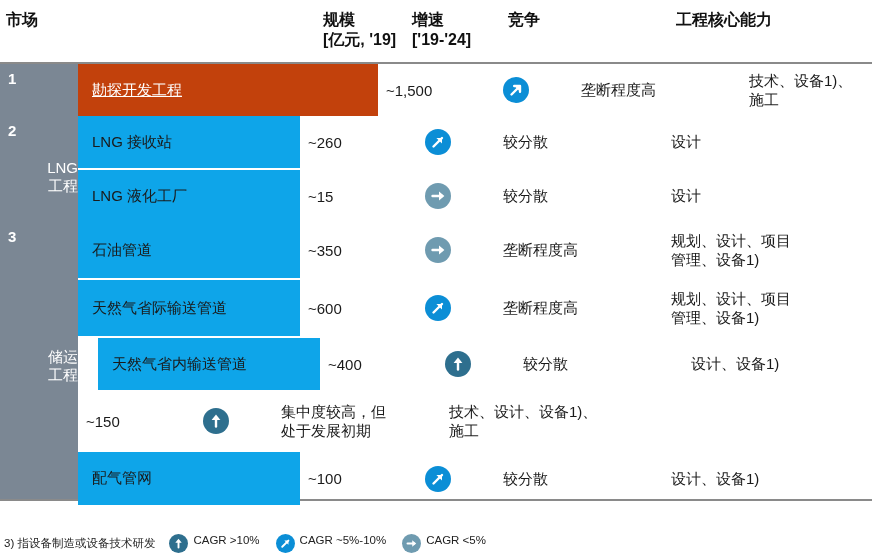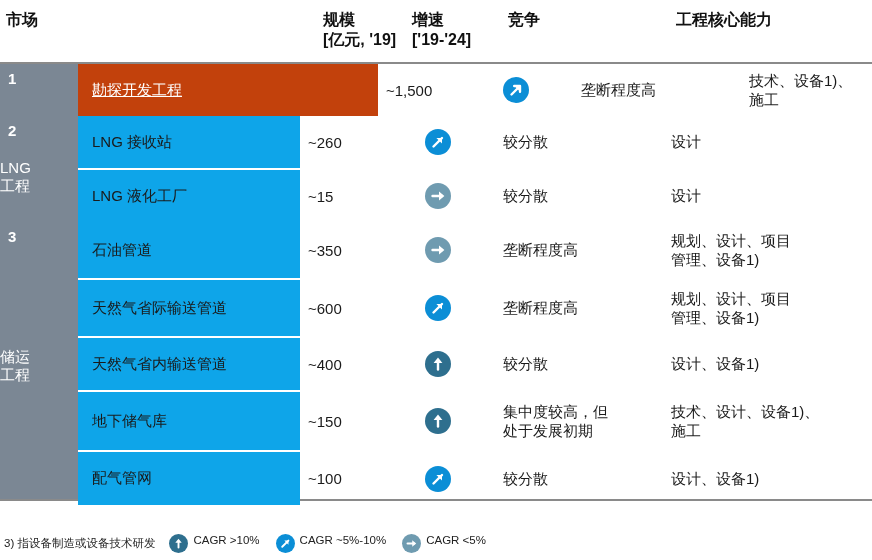--- a/index.html
+++ b/index.html
@@ -61,21 +61,21 @@
     color: #ffffff;
     font-size: 15px;
     font-weight: bold;
   }
   .raillabel {
     position: absolute;
     left: 0;
     right: 0;
     color: #ffffff;
     font-size: 15px;
-    text-align: left;
+    text-align: right;
     line-height: 1.2;
     white-space: pre-line;
     font-weight: normal;
   }
 
   
   .namecell {
     flex: 0 0 222px;
     width: 222px;
     background: #0ea5e9;
@@ -315,38 +315,37 @@
                 <path d="M8.5 17.5 L17 9" stroke="#ffffff" stroke-width="2.4" fill="none" stroke-linecap="round"></path>
                 <path d="M17 9 L11.4 9 L17 14.6 Z" fill="#ffffff"></path>
               </svg>
             </span>
           </div>
           <div class="compcell">垄断程度高</div>
           <div class="capcell">规划、设计、项目
 管理、设备1)</div>
         </div>
 
-        <div class="row" style="height:52px;">
+        <div class="row" style="height:52px;margin-left:20px;">
           <div class="namecell">天然气省内输送管道</div>
           <div class="valcell">~400</div>
           <div class="arrowcell">
             <span class="arrow">
               <svg width="26" height="26" viewBox="0 0 26 26">
                 <circle cx="13" cy="13" r="13" fill="#2e6f8e"></circle>
                 <path d="M13 18.5 L13 9.5" stroke="#ffffff" stroke-width="2.4" fill="none" stroke-linecap="round"></path>
                 <path d="M8.6 12 L13 6.6 L17.4 12 Z" fill="#ffffff"></path>
               </svg>
             </span>
           </div>
           <div class="compcell">较分散</div>
           <div class="capcell">设计、设备1)</div>
         </div>
 
         <div class="row" style="height:58px;">
-          <div class="namecell">地下储气库</div>
           <div class="valcell">~150</div>
           <div class="arrowcell">
             <span class="arrow">
               <svg width="26" height="26" viewBox="0 0 26 26">
                 <circle cx="13" cy="13" r="13" fill="#2e6f8e"></circle>
                 <path d="M13 18.5 L13 9.5" stroke="#ffffff" stroke-width="2.4" fill="none" stroke-linecap="round"></path>
                 <path d="M8.6 12 L13 6.6 L17.4 12 Z" fill="#ffffff"></path>
               </svg>
             </span>
           </div>

